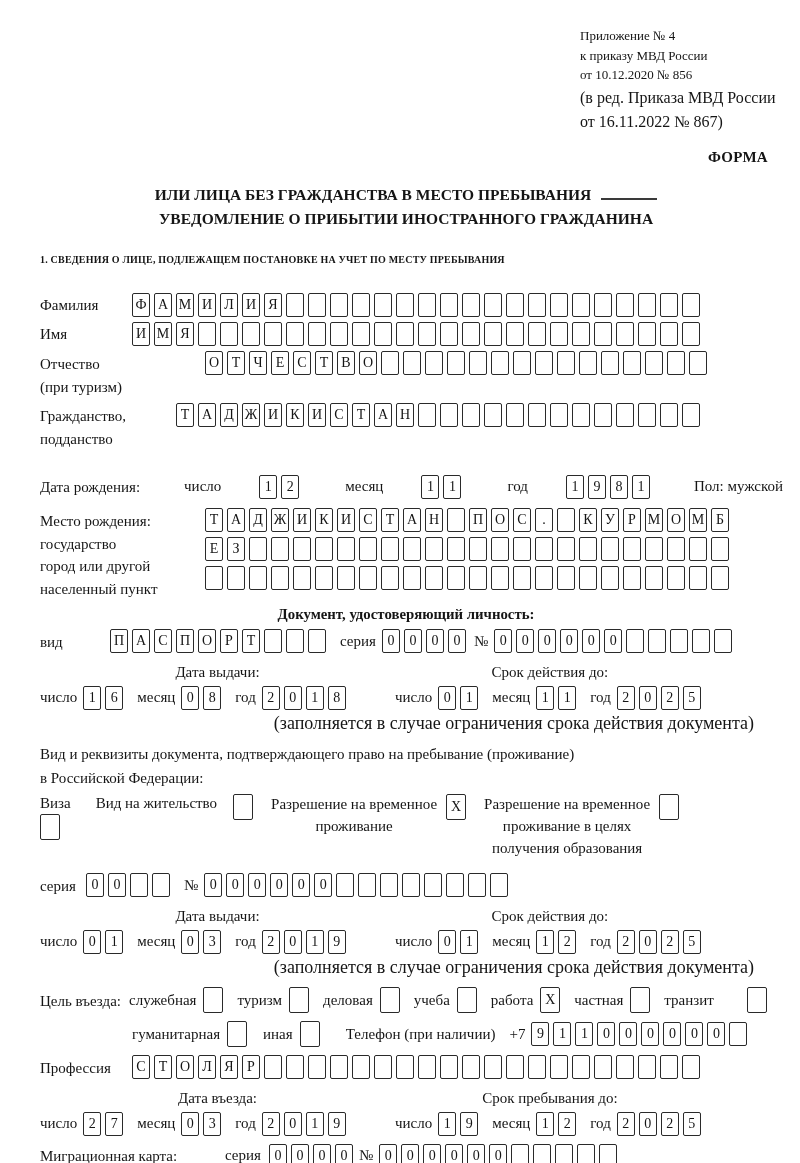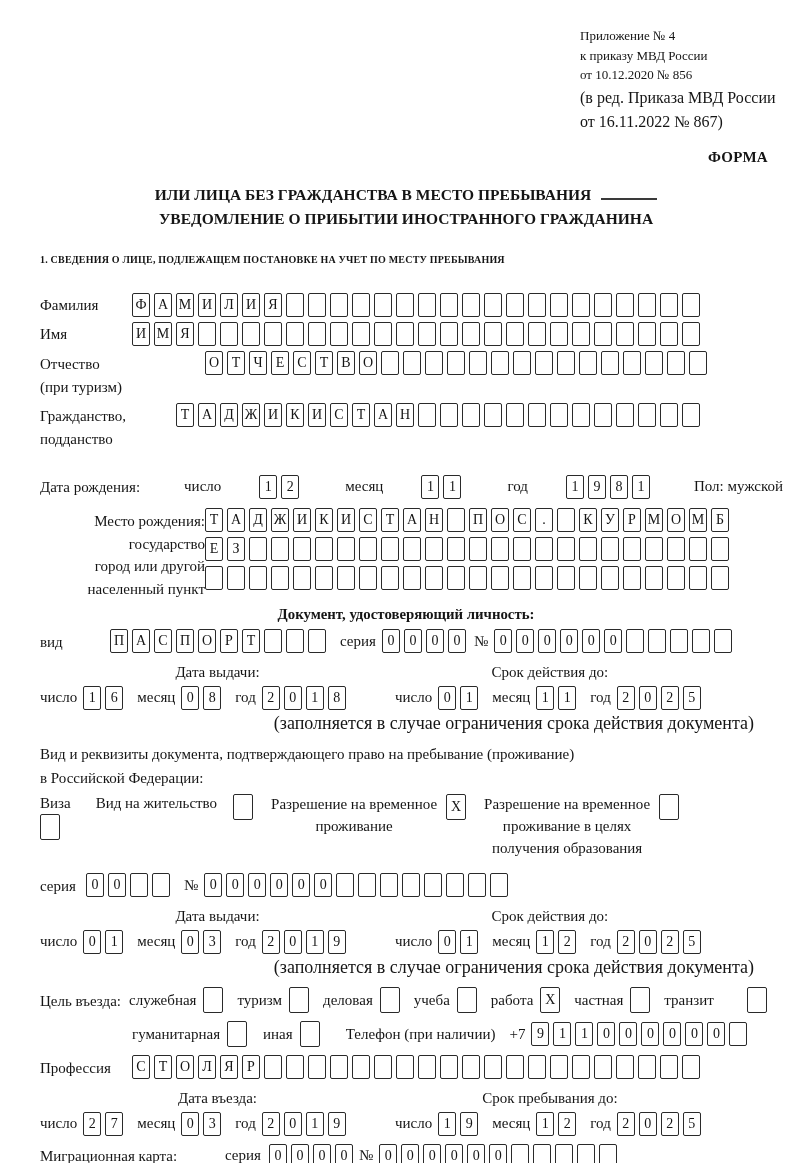--- a/index.html
+++ b/index.html
@@ -225,21 +225,21 @@
         <span class="cell">9</span>
         <span class="cell">8</span>
         <span class="cell">1</span>
       </span>
     <span class="dlbl" style="margin-left:8px;">Пол: мужской</span>
     <span class="cell box">X</span>
     <span class="dlbl" style="margin-left:14px;">женский</span>
     <span class="cell box"></span>
   </div>
 
-  <div class="row start" style="margin-top:8px;text-align:right;">
+  <div class="row start" style="margin-top:8px;">
     <span class="lbl w165">
       <div class="sub">Место рождения:</div>
       <div class="sub">государство</div>
       <div class="sub">город или другой</div>
       <div class="sub">населенный пункт</div>
     </span>
     <span class="stack">
       <div class="cells">
           <span class="cell">Т</span>
           <span class="cell">А</span>

